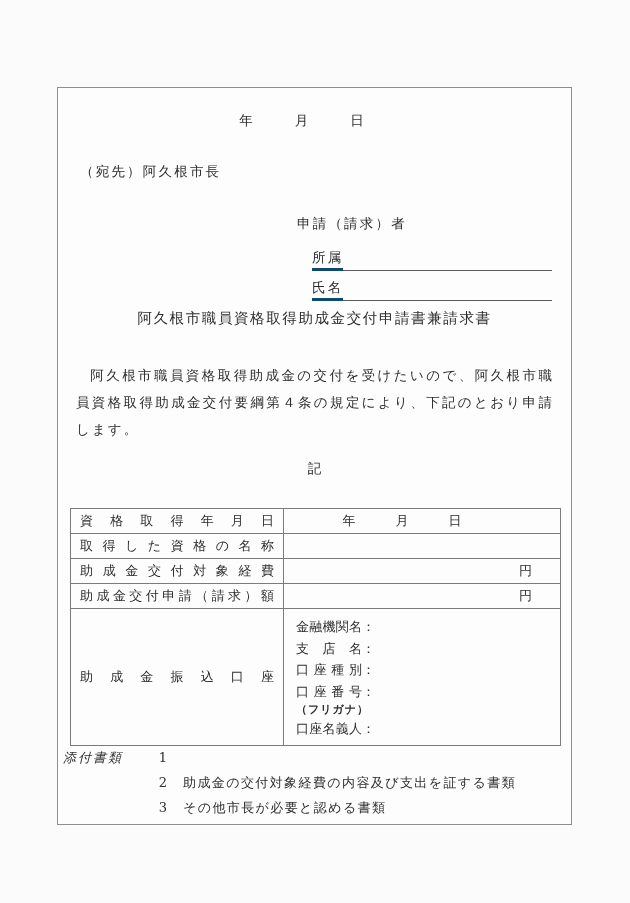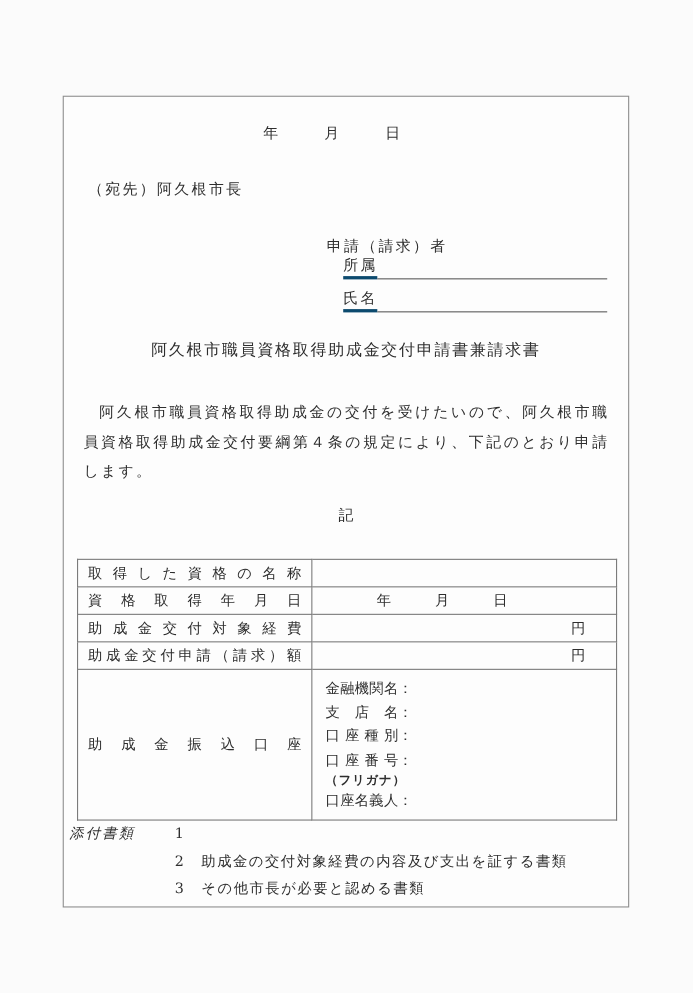--- a/index.html
+++ b/index.html
@@ -66,21 +66,21 @@
   .applicant {
     position: absolute;
     left: 297px;
     top: 215px;
     width: 255px;
     font-size: 13.5px;
   }
   .applicant-title {
     letter-spacing: 2.2px;
     white-space: nowrap;
-    margin-bottom: 1px;
+    margin-bottom: 18px;
   }
   .field-row {
     display: flex;
     align-items: flex-end;
     margin-left: 15px;
     margin-bottom: 10px;
     height: 20px;
   }
   .field-label {
     letter-spacing: 2.2px;
@@ -251,29 +251,29 @@
   <div class="doc-title">阿久根市職員資格取得助成金交付申請書兼請求書</div>
 
   <div class="body-text"><span class="indent"></span><span>阿久根市職員資格取得助成金の交付を受けたいので、阿久根市職員資格取得助成金交付要綱第４条の規定により、下記のとおり申請します。</span></div>
 
   <div class="ki">記</div>
 
   <table class="form-table">
     <tbody>
       <tr>
         <td class="lbl-cell">
+            <span class="lbl-inner">資格取得年月日</span>
+          </td>
+        <td class="val-cell val-date"><span>年</span><span class="sp"></span><span>月</span><span class="sp"></span><span>日</span></td>
+      </tr>
+      <tr>
+        <td class="lbl-cell">
             <span class="lbl-inner">取得した資格の名称</span>
           </td>
         <td class="val-cell"></td>
-      </tr>
-      <tr>
-        <td class="lbl-cell">
-            <span class="lbl-inner">資格取得年月日</span>
-          </td>
-        <td class="val-cell val-date"><span>年</span><span class="sp"></span><span>月</span><span class="sp"></span><span>日</span></td>
       </tr>
       <tr>
         <td class="lbl-cell">
             <span class="lbl-inner">助成金交付対象経費</span>
           </td>
         <td class="val-cell val-yen">円</td>
       </tr>
       <tr>
         <td class="lbl-cell">
             <span class="lbl-inner">助成金交付申請（請求）額</span>

